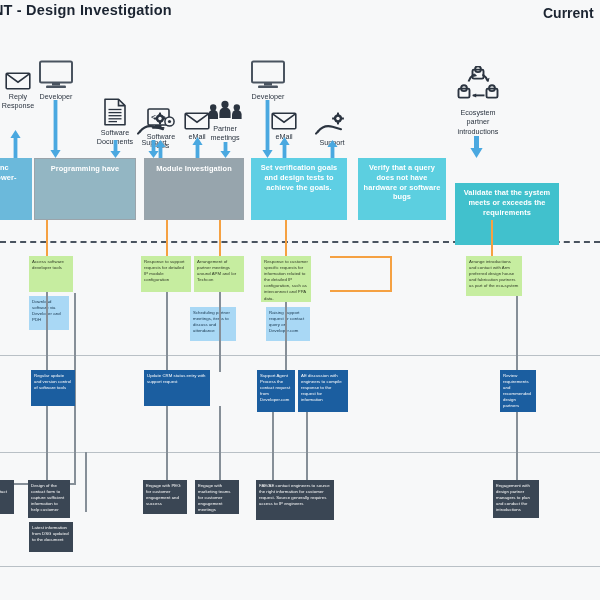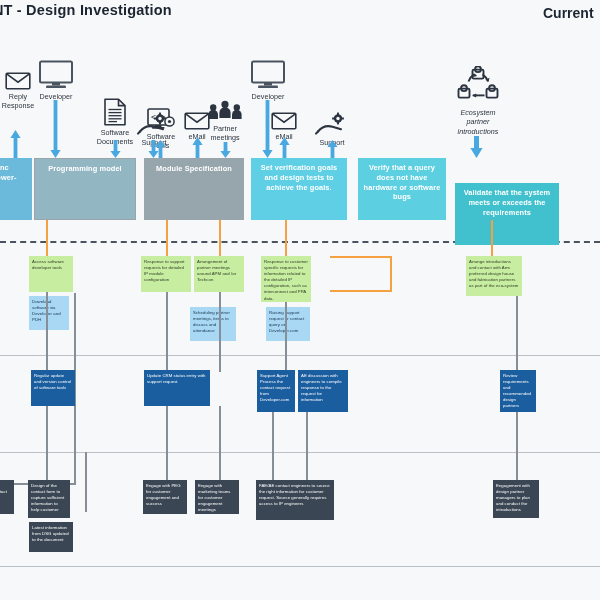--- a/index.html
+++ b/index.html
@@ -230,21 +230,21 @@
           <path d="M13.5 15.5 A14 14 0 0 1 19 8.4"></path>
           <path d="M27.5 8.4 A14 14 0 0 1 33 15.5"></path>
           <path d="M29.5 29.4 H17.8"></path>
         </g>
         <g fill="#2b3440">
           <path d="M19.6 7.2 l-1.6 3.9 4.1 -1.1 z"></path>
           <path d="M33.4 15.8 l1.2 -4.0 -3.9 1.6 z"></path>
           <path d="M17.2 29.4 l4.0 -2.0 0 4.0 z"></path>
         </g>
       </svg>
-      <div class="iconlbl" style="white-space:pre-line;font-style:italic;">Ecosystem
+      <div class="iconlbl" style="white-space:pre-line;">Ecosystem
 partner
 introductions</div>
     </div>
   </div>
 
   <div class="abs arrow" style="left:10px;top:130px;height:28px;">
     <svg width="11" height="28" viewBox="0 0 11 28">
         <path d="M5.5 0 L10.6 8 H7.4 V28 H3.6 V8 H0.4 Z" fill="#4aa8e0"></path>
       </svg>
   </div>
@@ -297,24 +297,24 @@
     <svg width="13" height="22" viewBox="0 0 13 22">
         <path d="M6.5 22 L12.6 12 H9 V0 H4 V12 H0.4 Z" fill="#4aa8e0"></path>
       </svg>
   </div>
 
   <div class="abs phase" style="left:-28px;top:158px;width:60px;height:62px;background:#6bb9db;">
     <span style="white-space:pre-line;">gnc
 o lower-</span>
   </div>
   <div class="abs phase grey" style="left:34px;top:158px;width:102px;height:62px;background:#93b6c3;">
-    <span>Programming model</span>
+    <span>Programming have</span>
   </div>
   <div class="abs phase grey" style="left:144px;top:158px;width:100px;height:62px;background:#97a5ad;">
-    <span>Module Specification</span>
+    <span>Module Investigation</span>
   </div>
   <div class="abs phase" style="left:251px;top:158px;width:96px;height:62px;background:#5ecfe4;">
     <span>Set verification goals and design tests to achieve the goals.</span>
   </div>
   <div class="abs phase" style="left:358px;top:158px;width:88px;height:62px;background:#5ccfe0;">
     <span>Verify that a query does not have hardware or software bugs</span>
   </div>
   <div class="abs phase" style="left:455px;top:158px;width:104px;height:62px;background:#41c1cd;margin-top:25px;">
     <span>Validate that the system meets or exceeds the requirements</span>
   </div>

